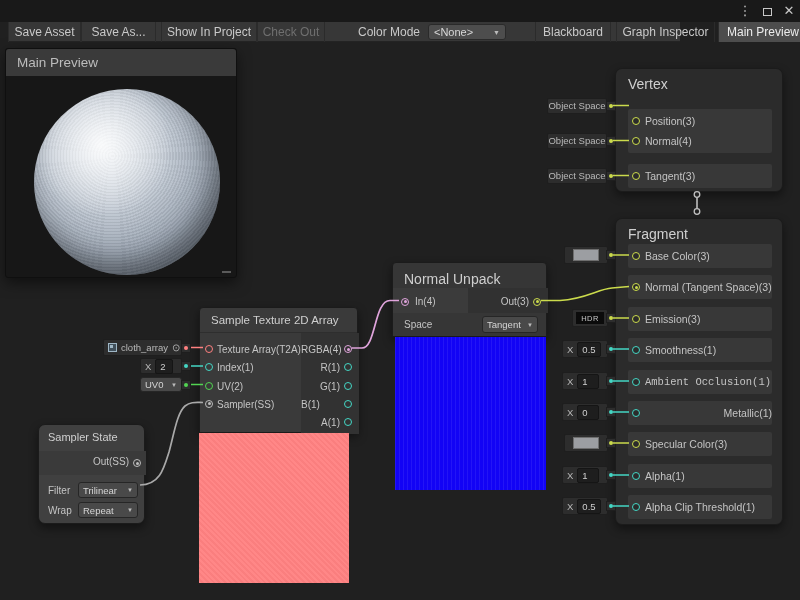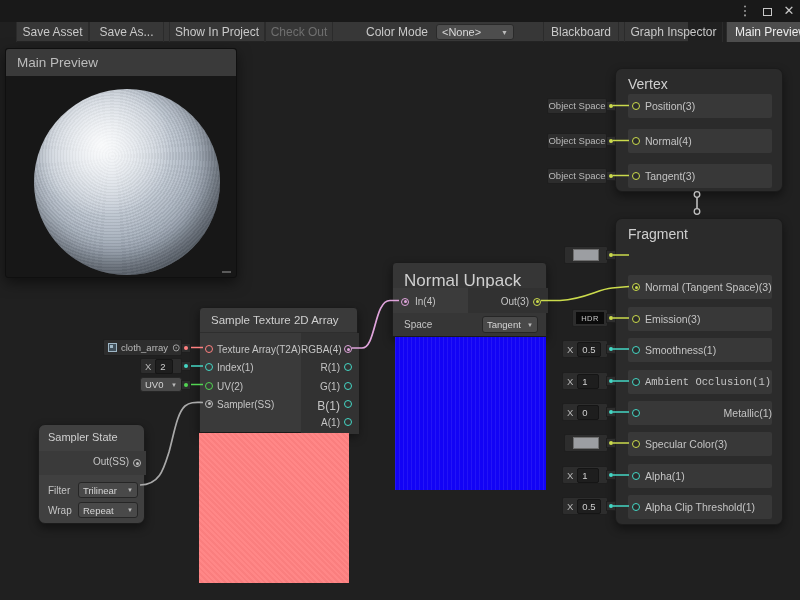--- a/index.html
+++ b/index.html
@@ -13,21 +13,21 @@
          border-top:2px solid #3F74B4; display:flex; align-items:center; }
   .tab-icon { width:11px; height:11px; margin-left:8px; border:1px solid #BDBDBD; border-radius:2px; position:relative; }
   .tab-icon::before { content:""; position:absolute; left:3px; top:3px; width:3px; height:3px; background:#BDBDBD; }
   .tab-icon::after { content:""; position:absolute; left:3px; top:-3px; width:3px; height:2px; background:#BDBDBD; }
   .tab-label { margin-left:7px; font-size:12px; color:#DCDCDC; white-space:nowrap; }
   .winbtns { position:absolute; right:4px; top:0; height:22px; display:flex; align-items:center; gap:8px; color:#C8C8C8; }
   .winbtn { font-size:13px; line-height:22px; width:14px; text-align:center; cursor:default; }
   .winbtn.maximize { font-size:15px; }
 
   
-  .toolbar { position:absolute; left:16px; top:22px; width:672px; height:20px; background:#373737;
+  .toolbar { position:absolute; left:8px; top:22px; width:672px; height:20px; background:#373737;
              border-bottom:1px solid #232323; z-index:40; font-size:12px; color:#C9C9C9; }
   .tbtn { position:absolute; top:0; height:20px; display:flex; align-items:center; justify-content:center;
           border-left:1px solid #2B2B2B; border-right:1px solid #2B2B2B; padding:0 8px; white-space:nowrap; }
   .tbtn.disabled { color:#6F6F6F; }
   .tbtn.active { background:#4D4D4D; color:#ECECEC; }
   .tb-label { position:absolute; top:0; height:20px; display:flex; align-items:center; }
   .dd { background:#4D4D4D; border:1px solid #2A2A2A; border-radius:3px; color:#D8D8D8;
         display:flex; align-items:center; justify-content:space-between; padding:0 5px; }
   .dd .arrow { font-size:7px; color:#BBB; margin-left:4px; }
 
@@ -144,21 +144,21 @@
   <div class="pvwin">
     <div class="pvwin-header">
       <span>Main Preview</span>
     </div>
     <div class="sphere"></div>
     <div class="pv-grip"></div>
   </div>
 
   <div class="node" style="left:615px;top:68px;width:168px;height:124px;">
     <div class="node-title" style="padding:7px 12px;font-size:14px;">Vertex</div>
-    <div class="slot-row" style="left:12px;top:25px;width:144px;height:24px;">
+    <div class="slot-row" style="left:12px;top:40px;width:144px;height:24px;">
       <span class="port" style="left:4px;top:8px;color:#CBDB4C;border-color:#CBDB4C;"></span>
       <span class="slot-label">Position(3)</span>
     </div>
     <div class="slot-row" style="left:12px;top:60px;width:144px;height:24px;">
       <span class="port" style="left:4px;top:8px;color:#CBDB4C;border-color:#CBDB4C;"></span>
       <span class="slot-label">Normal(4)</span>
     </div>
     <div class="slot-row" style="left:12px;top:95px;width:144px;height:24px;">
       <span class="port" style="left:4px;top:8px;color:#CBDB4C;border-color:#CBDB4C;"></span>
       <span class="slot-label">Tangent(3)</span>
@@ -173,20 +173,24 @@
   <div class="dot-box" style="left:606px;top:135.5px;">
       <span class="dot" style="background:#CBDB4C;"></span>
     </div>
   <div class="chip" style="left:547px;top:167.5px;width:60px;height:16px;justify-content:center;font-size:9.5px;">Object Space</div>
   <div class="dot-box" style="left:606px;top:170.5px;">
       <span class="dot" style="background:#CBDB4C;"></span>
     </div>
 
   <div class="node" style="left:615px;top:218px;width:168px;height:307px;">
     <div class="node-title" style="padding:7px 12px;font-size:14px;">Fragment</div>
+    <div class="slot-row" style="left:12px;top:25px;width:144px;height:24px;">
+      <span class="port" style="left:4px;top:8px;color:#CBDB4C;border-color:#CBDB4C;"></span>
+      <span class="slot-label">Base Color(3)</span>
+    </div>
     <div class="slot-row" style="left:12px;top:56px;width:144px;height:24px;">
       <span class="port filled" style="left:4px;top:8px;color:#CBDB4C;border-color:#CBDB4C;"></span>
       <span class="slot-label">Normal (Tangent Space)(3)</span>
     </div>
     <div class="slot-row" style="left:12px;top:88px;width:144px;height:24px;">
       <span class="port" style="left:4px;top:8px;color:#CBDB4C;border-color:#CBDB4C;"></span>
       <span class="slot-label">Emission(3)</span>
     </div>
     <div class="slot-row" style="left:12px;top:119px;width:144px;height:24px;">
       <span class="port" style="left:4px;top:8px;color:#44D7C5;border-color:#44D7C5;"></span>
@@ -287,21 +291,21 @@
     <span style="position:absolute;left:17px;top:72.5px;font-size:10px;color:#C4C4C4;">UV(2)</span>
     <span class="port filled" style="left:5px;top:91.5px;color:#BDBDBD;border-color:#BDBDBD;background:#3A3A3A;"></span>
     <span style="position:absolute;left:17px;top:90.5px;font-size:10px;color:#C4C4C4;">Sampler(SS)</span>
 
     <span style="position:absolute;left:101px;top:36px;width:39px;text-align:right;font-size:10px;color:#C4C4C4;">RGBA(4)</span>
     <span class="port filled" style="left:144px;top:37px;color:#E0A4DC;border-color:#E0A4DC;background:#323232;"></span>
     <span style="position:absolute;left:101px;top:54px;width:39px;text-align:right;font-size:10px;color:#C4C4C4;">R(1)</span>
     <span class="port" style="left:144px;top:55px;color:#44D7C5;border-color:#44D7C5;background:#323232;"></span>
     <span style="position:absolute;left:101px;top:72.5px;width:39px;text-align:right;font-size:10px;color:#C4C4C4;">G(1)</span>
     <span class="port" style="left:144px;top:73.5px;color:#44D7C5;border-color:#44D7C5;background:#323232;"></span>
-    <span style="position:absolute;left:101px;top:90.5px;width:39px;text-align:right;font-size:12px;color:#C4C4C4;">B(1)</span>
+    <span style="position:absolute;left:101px;top:90.5px;width:39px;text-align:left;font-size:10px;color:#C4C4C4;">B(1)</span>
     <span class="port" style="left:144px;top:91.5px;color:#44D7C5;border-color:#44D7C5;background:#323232;"></span>
     <span style="position:absolute;left:101px;top:108.5px;width:39px;text-align:right;font-size:10px;color:#C4C4C4;">A(1)</span>
     <span class="port" style="left:144px;top:109.5px;color:#44D7C5;border-color:#44D7C5;background:#323232;"></span>
   </div>
   <div class="tex-pink"></div>
 
   <div class="chip" style="left:103px;top:339px;width:79px;height:17px;font-size:9.5px;">
     <span class="tex-icon"></span>
     <span>cloth_array</span>
     <span class="picker-icon">⊙</span>
@@ -320,21 +324,21 @@
 
   <div class="mini-dd" style="position:absolute;left:140px;top:377px;width:42px;height:15px;z-index:11;">
     <span>UV0</span>
     <span style="font-size:6px;color:#BBB;">▼</span>
   </div>
   <div class="dot-box" style="left:181px;top:379.5px;">
       <span class="dot" style="background:#52D452;"></span>
     </div>
 
   <div class="node" style="left:392px;top:262px;width:155px;height:75px;background:#363636;border-radius:4px 4px 0 0;">
-    <div class="node-title" style="padding:8px 11px;font-size:17px;border-bottom:1px solid #2C2C2C;">Normal Unpack</div>
+    <div class="node-title" style="padding:8px 11px;font-size:14px;border-bottom:1px solid #2C2C2C;">Normal Unpack</div>
     <div style="position:absolute;left:0;top:25px;width:75px;height:25px;background:#3B3B3B;"></div>
     <div style="position:absolute;left:75px;top:25px;width:80px;height:25px;background:#313131;"></div>
     <span class="port filled" style="left:8px;top:34.5px;color:#E0A4DC;border-color:#E0A4DC;background:#3B3B3B;"></span>
     <span style="position:absolute;left:22px;top:33px;font-size:10px;color:#C4C4C4;">In(4)</span>
     <span style="position:absolute;left:90px;top:33px;width:46px;text-align:right;font-size:10px;color:#C4C4C4;">Out(3)</span>
     <span class="port filled" style="left:140px;top:34.5px;color:#CBDB4C;border-color:#CBDB4C;background:#313131;"></span>
     <span style="position:absolute;left:11px;top:56px;font-size:10px;color:#C4C4C4;">Space</span>
     <div class="mini-dd" style="position:absolute;left:89px;top:53px;width:56px;height:17px;">
       <span>Tangent</span>
       <span style="font-size:6px;color:#BBB;">▼</span>

